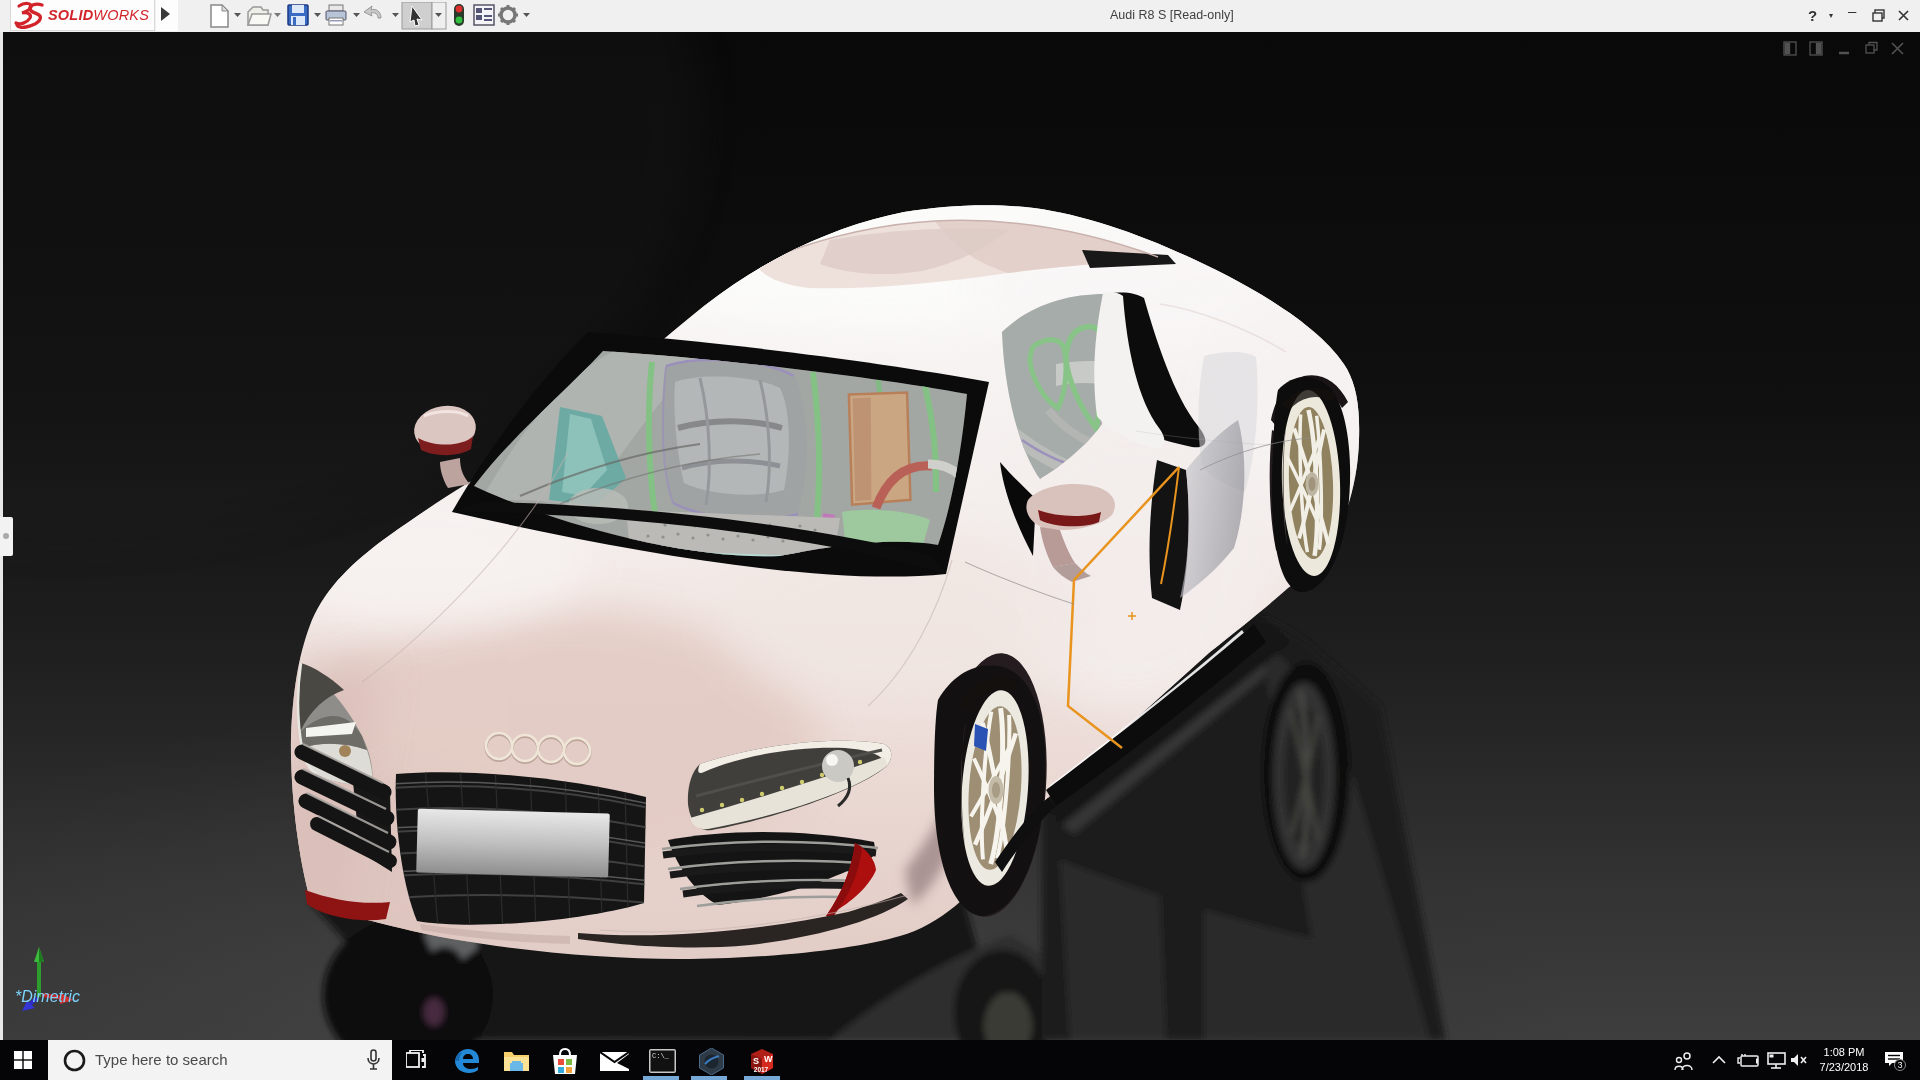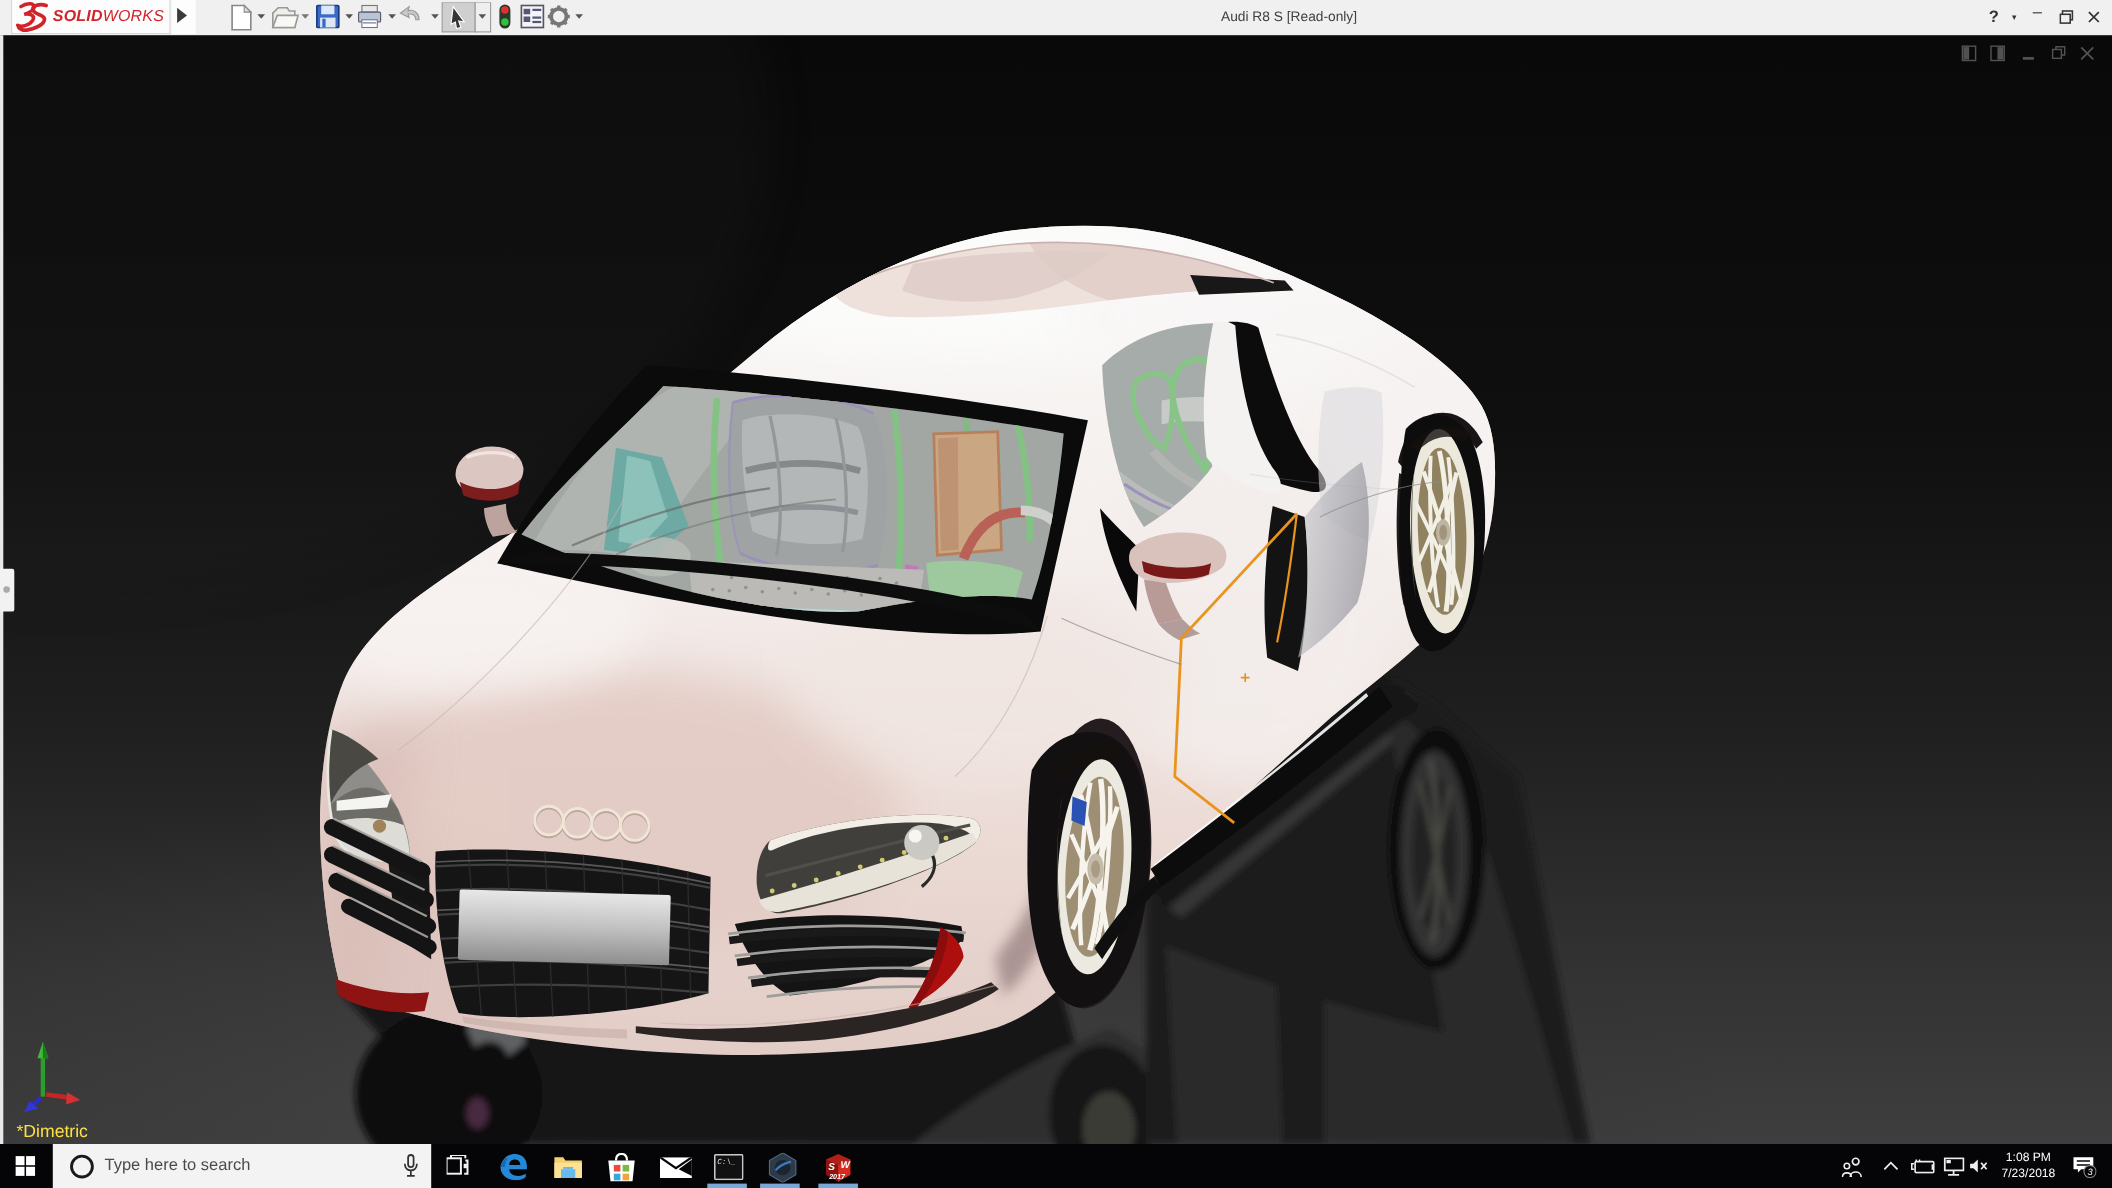--- a/index.html
+++ b/index.html
@@ -15,22 +15,22 @@
   #flyout:before { content:""; position:absolute; left:5px; top:7px; border-left:9px solid #3a3a3a;
     border-top:7px solid transparent; border-bottom:7px solid transparent; }
   #apptitle { position:absolute; left:1110px; top:8px; font-size:12.5px; color:#404040; }
   .winctl { position:absolute; top:0px; font-size:13px; color:#333; }
   #viewport { position:absolute; left:0; top:32px; width:1920px; height:1008px; background:#111; }
   #leftedge { position:absolute; left:0; top:32px; width:3px; height:1008px; background:#e8e8e8; z-index:3; }
   #lefttab { position:absolute; left:0; top:517px; width:13px; height:39px; background:#f2f2f2; z-index:3;
     border-radius:0 2px 2px 0; }
   #lefttab:before { content:""; position:absolute; left:3px; top:16px; width:6px; height:6px;
     border-radius:3px; background:#aaa; }
-  #dimetric { position:absolute; left:15px; top:1021px; font-size:16px; color:#fde047; z-index:3; }
-  #taskbar { position:absolute; left:0; top:1040px; width:1920px; height:40px; background:#050507; z-index:5;font-style:italic; }
+  #dimetric { position:absolute; left:15px; top:988px; font-size:16px; color:#7dd3fc; z-index:3;font-style:italic; }
+  #taskbar { position:absolute; left:0; top:1040px; width:1920px; height:40px; background:#050507; z-index:5; }
   #searchbox { position:absolute; left:48px; top:1040px; width:344px; height:40px; background:#f3f3f3;
     z-index:6;padding-left:19px; }
   #searchtext { position:absolute; left:47px; top:11px; font-size:15px; color:#4a4a4a; }
   #clock { position:absolute; left:1806px; top:1045px; width:76px; text-align:center; color:#fff;
     font-size:11px; line-height:15px; z-index:6; }
 </style>
 </head>
 <body>
 
 <div id="viewport">

